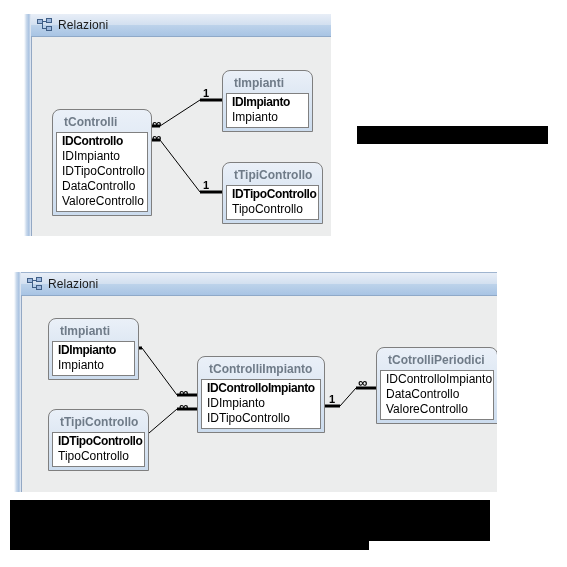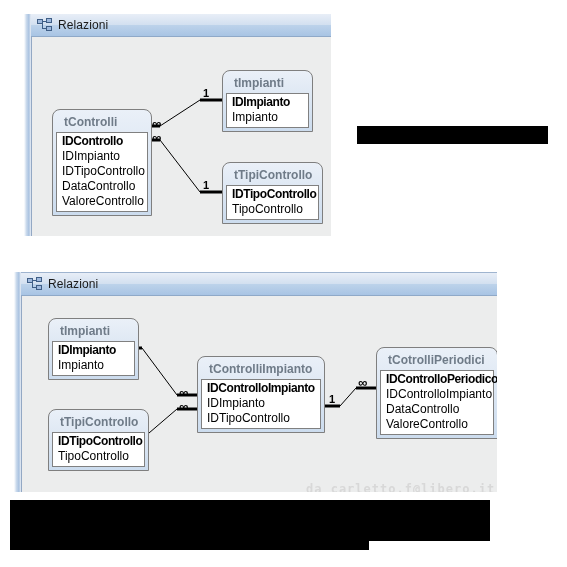--- a/index.html
+++ b/index.html
@@ -282,28 +282,26 @@
         <div class="tbl-fields">
           <div class="fld pk">IDControlloImpianto</div>
           <div class="fld">IDImpianto</div>
           <div class="fld">IDTipoControllo</div>
         </div>
       </div>
 
       <div class="tbl" style="left:354px; top:51px; width:122px;">
         <div class="tbl-title">tCotrolliPeriodici</div>
         <div class="tbl-fields">
-          <div class="fld pk">IDControlloPeriodico</div>
           <div class="fld">IDControlloImpianto</div>
           <div class="fld">DataControllo</div>
           <div class="fld">ValoreControllo</div>
         </div>
       </div>
 
-      <div class="watermark" style="left:284px; top:186px;">da carletto.f@libero.it</div>
 
     </div>
   </div>
 
   <div class="redaction" style="left:357px; top:126px; width:191px; height:18px;"></div>
   <div class="redaction" style="left:10px; top:500px; width:480px; height:41px;"></div>
   <div class="redaction" style="left:10px; top:541px; width:359px; height:9px;"></div>
 
 </div>
 

